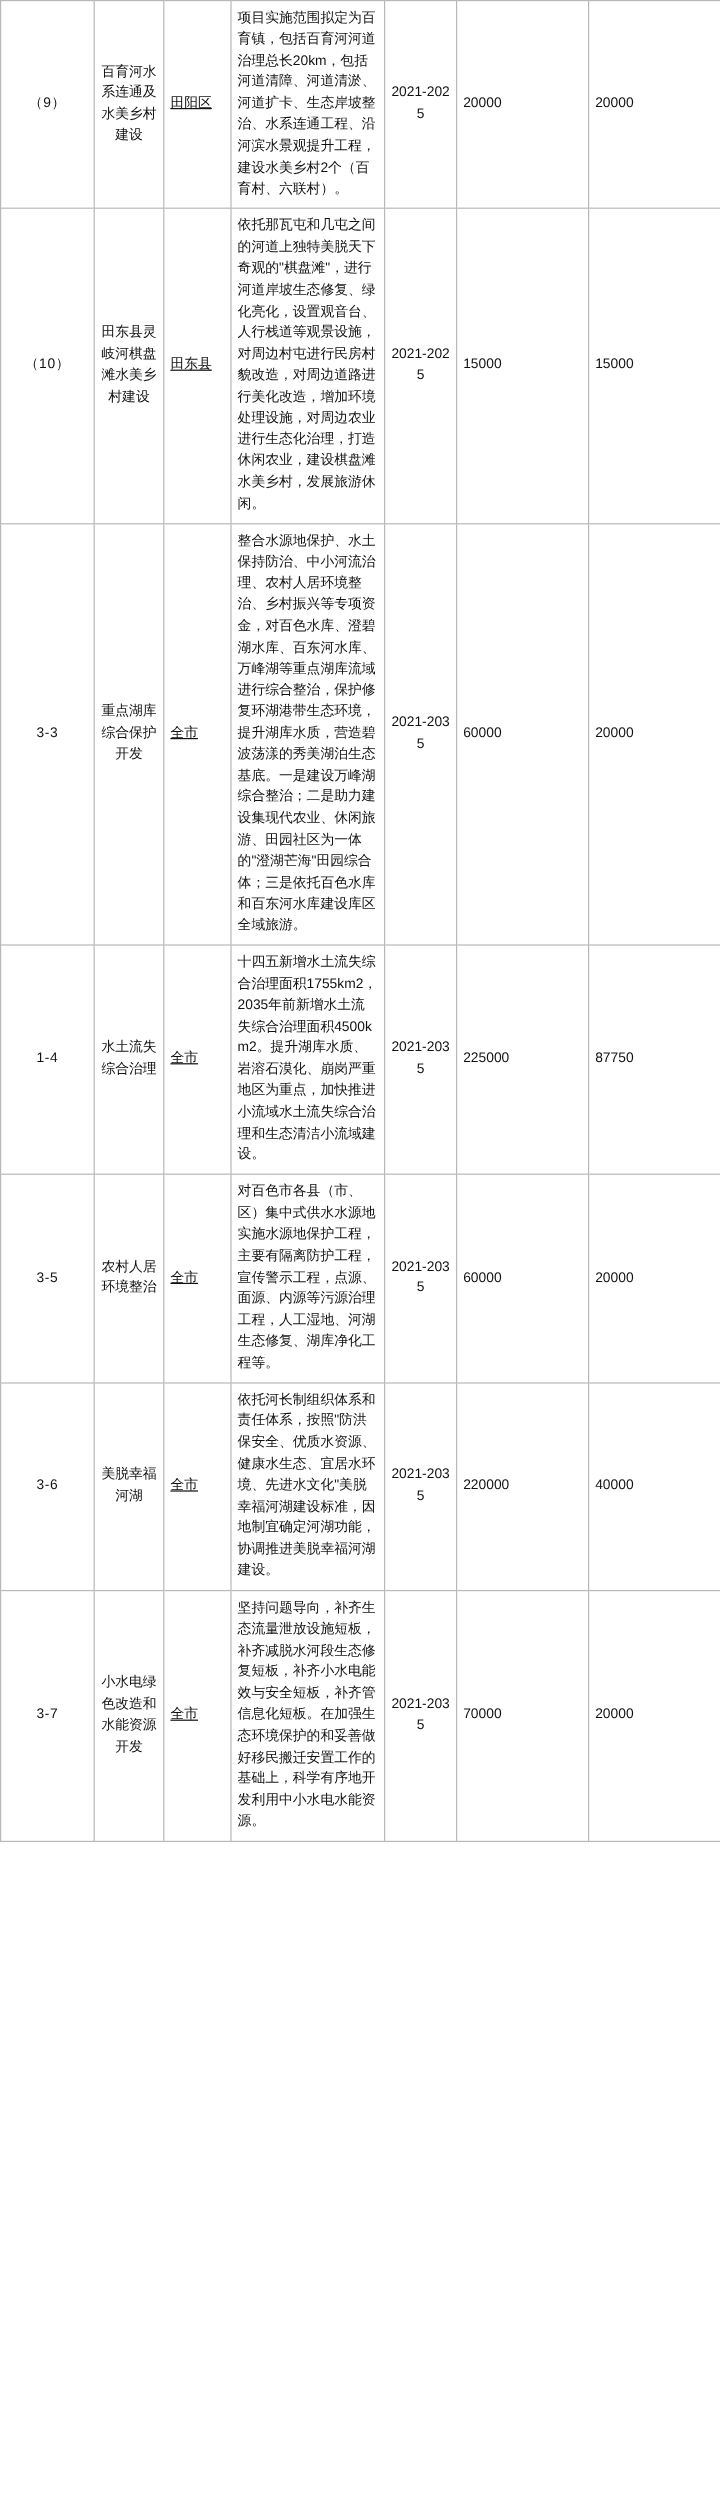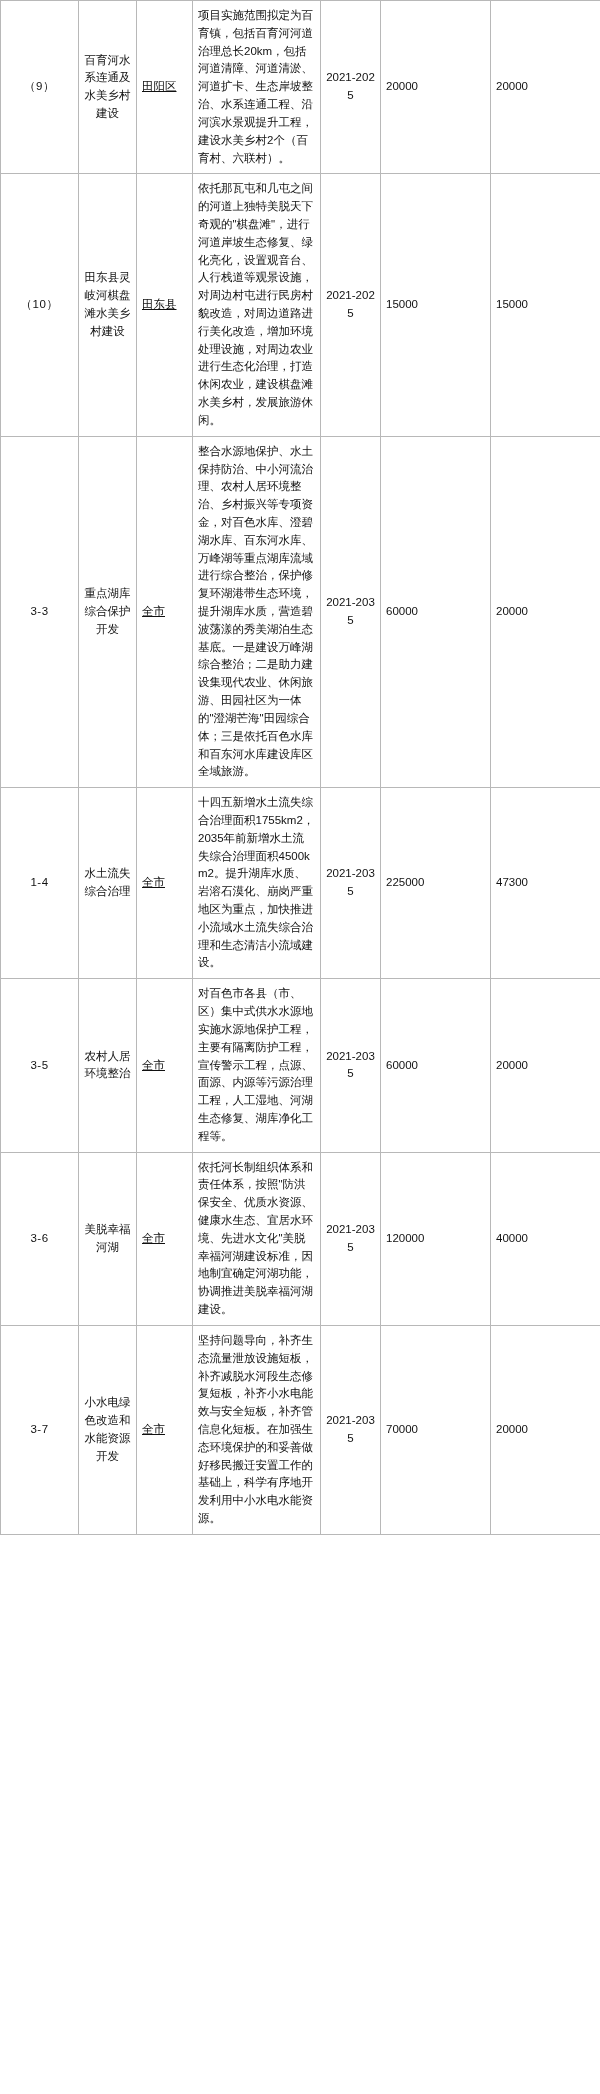--- a/index.html
+++ b/index.html
@@ -102,38 +102,38 @@
       <td class="cell-total">60000</td>
       <td class="cell-plan">20000</td>
     </tr>
     <tr>
       <td class="cell-no">1-4</td>
       <td class="cell-name">水土流失综合治理</td>
       <td class="cell-area">全市</td>
       <td class="cell-desc">十四五新增水土流失综合治理面积1755km2，2035年前新增水土流失综合治理面积4500km2。提升湖库水质、岩溶石漠化、崩岗严重地区为重点，加快推进小流域水土流失综合治理和生态清洁小流域建设。</td>
       <td class="cell-time">2021-2035</td>
       <td class="cell-total">225000</td>
-      <td class="cell-plan">47300</td>
+      <td class="cell-plan">87750</td>
     </tr>
     <tr>
       <td class="cell-no">3-5</td>
       <td class="cell-name">农村人居环境整治</td>
       <td class="cell-area">全市</td>
       <td class="cell-desc">对百色市各县（市、区）集中式供水水源地实施水源地保护工程，主要有隔离防护工程，宣传警示工程，点源、面源、内源等污源治理工程，人工湿地、河湖生态修复、湖库净化工程等。</td>
       <td class="cell-time">2021-2035</td>
       <td class="cell-total">60000</td>
       <td class="cell-plan">20000</td>
     </tr>
     <tr>
       <td class="cell-no">3-6</td>
       <td class="cell-name">美脱幸福河湖</td>
       <td class="cell-area">全市</td>
       <td class="cell-desc">依托河长制组织体系和责任体系，按照"防洪保安全、优质水资源、健康水生态、宜居水环境、先进水文化"美脱幸福河湖建设标准，因地制宜确定河湖功能，协调推进美脱幸福河湖建设。</td>
       <td class="cell-time">2021-2035</td>
-      <td class="cell-total">120000</td>
+      <td class="cell-total">220000</td>
       <td class="cell-plan">40000</td>
     </tr>
     <tr>
       <td class="cell-no">3-7</td>
       <td class="cell-name">小水电绿色改造和水能资源开发</td>
       <td class="cell-area">全市</td>
       <td class="cell-desc">坚持问题导向，补齐生态流量泄放设施短板，补齐减脱水河段生态修复短板，补齐小水电能效与安全短板，补齐管信息化短板。在加强生态环境保护的和妥善做好移民搬迁安置工作的基础上，科学有序地开发利用中小水电水能资源。</td>
       <td class="cell-time">2021-2035</td>
       <td class="cell-total">70000</td>
       <td class="cell-plan">20000</td>

